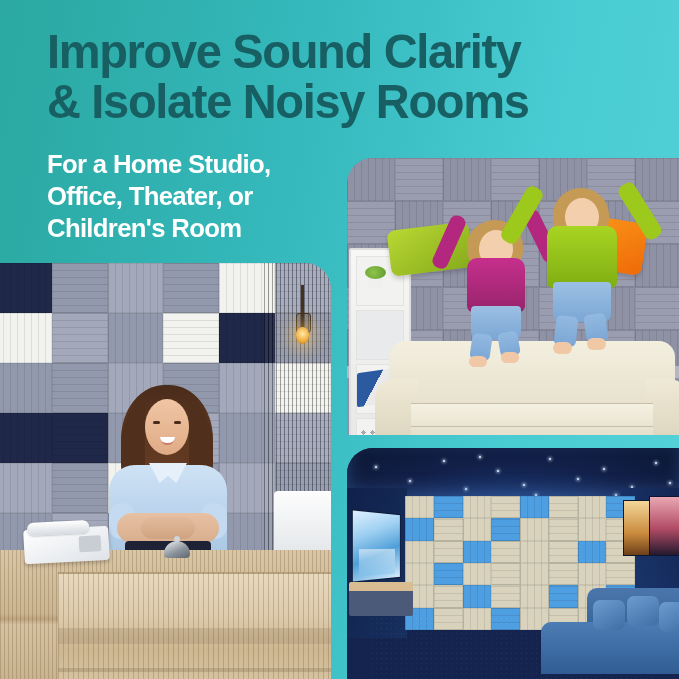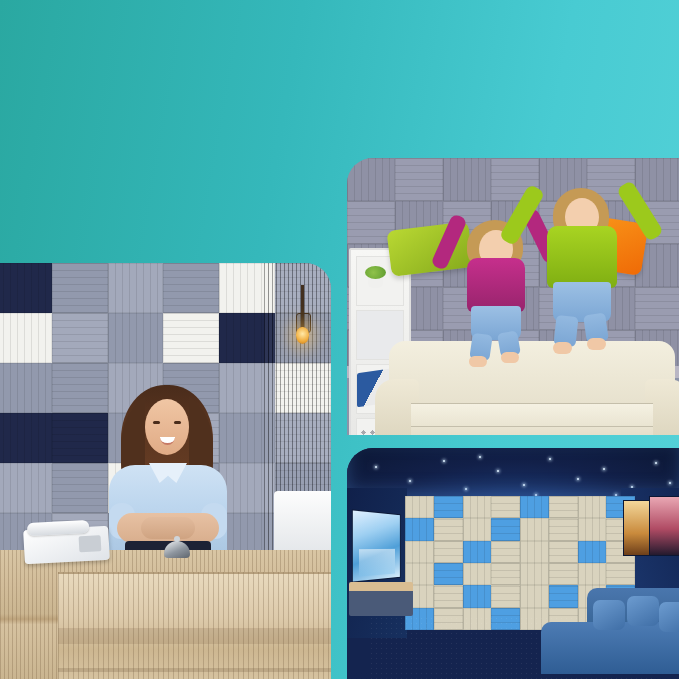--- a/index.html
+++ b/index.html
@@ -207,20 +207,31 @@
   #t-sofa-back{position:absolute;left:46px;top:0;right:0;height:52px;border-radius:10px;
     background:linear-gradient(180deg,#4a76ad,#32608f);}
   .t-pillow{position:absolute;width:32px;height:30px;border-radius:7px;
     background:linear-gradient(150deg,#6d9cd0,#3f6ea6);}
 </style>
 </head>
 <body>
 
 <div id="banner" data-interactable="false">
 
+  <div id="copy" data-interactable="false">
+    <h1 class="headline" data-interactable="false">
+      <span class="l1" data-interactable="false">Improve Sound Clarity</span>
+      <span class="l2" data-interactable="false">&amp; Isolate Noisy Rooms</span>
+    </h1>
+    <p class="subhead" data-interactable="false">
+      <span data-interactable="false">For a Home Studio,</span>
+      <span data-interactable="false">Office, Theater, or</span>
+      <span data-interactable="false">Children's Room</span>
+    </p>
+  </div>
 
   <div class="panel" id="panel-left" data-interactable="false">
     <div class="scene" data-interactable="false">
       <div class="tilewall" id="wall-left" data-interactable="false">
           <div class="tile v" data-interactable="false" style="background: rgb(32, 40, 74); box-shadow: rgba(0, 0, 0, 0.07) 0px 0px 0px 1px inset;"></div>
           <div class="tile h" data-interactable="false" style="background: rgb(146, 153, 173); box-shadow: rgba(0, 0, 0, 0.07) 0px 0px 0px 1px inset;"></div>
           <div class="tile v" data-interactable="false" style="background: rgb(163, 169, 187); box-shadow: rgba(0, 0, 0, 0.07) 0px 0px 0px 1px inset;"></div>
           <div class="tile h" data-interactable="false" style="background: rgb(146, 153, 173); box-shadow: rgba(0, 0, 0, 0.07) 0px 0px 0px 1px inset;"></div>
           <div class="tile v" data-interactable="false" style="background: rgb(242, 242, 238); box-shadow: rgba(0, 0, 0, 0.07) 0px 0px 0px 1px inset;"></div>
           <div class="tile h" data-interactable="false" style="background: rgb(163, 169, 187); box-shadow: rgba(0, 0, 0, 0.07) 0px 0px 0px 1px inset;"></div>

